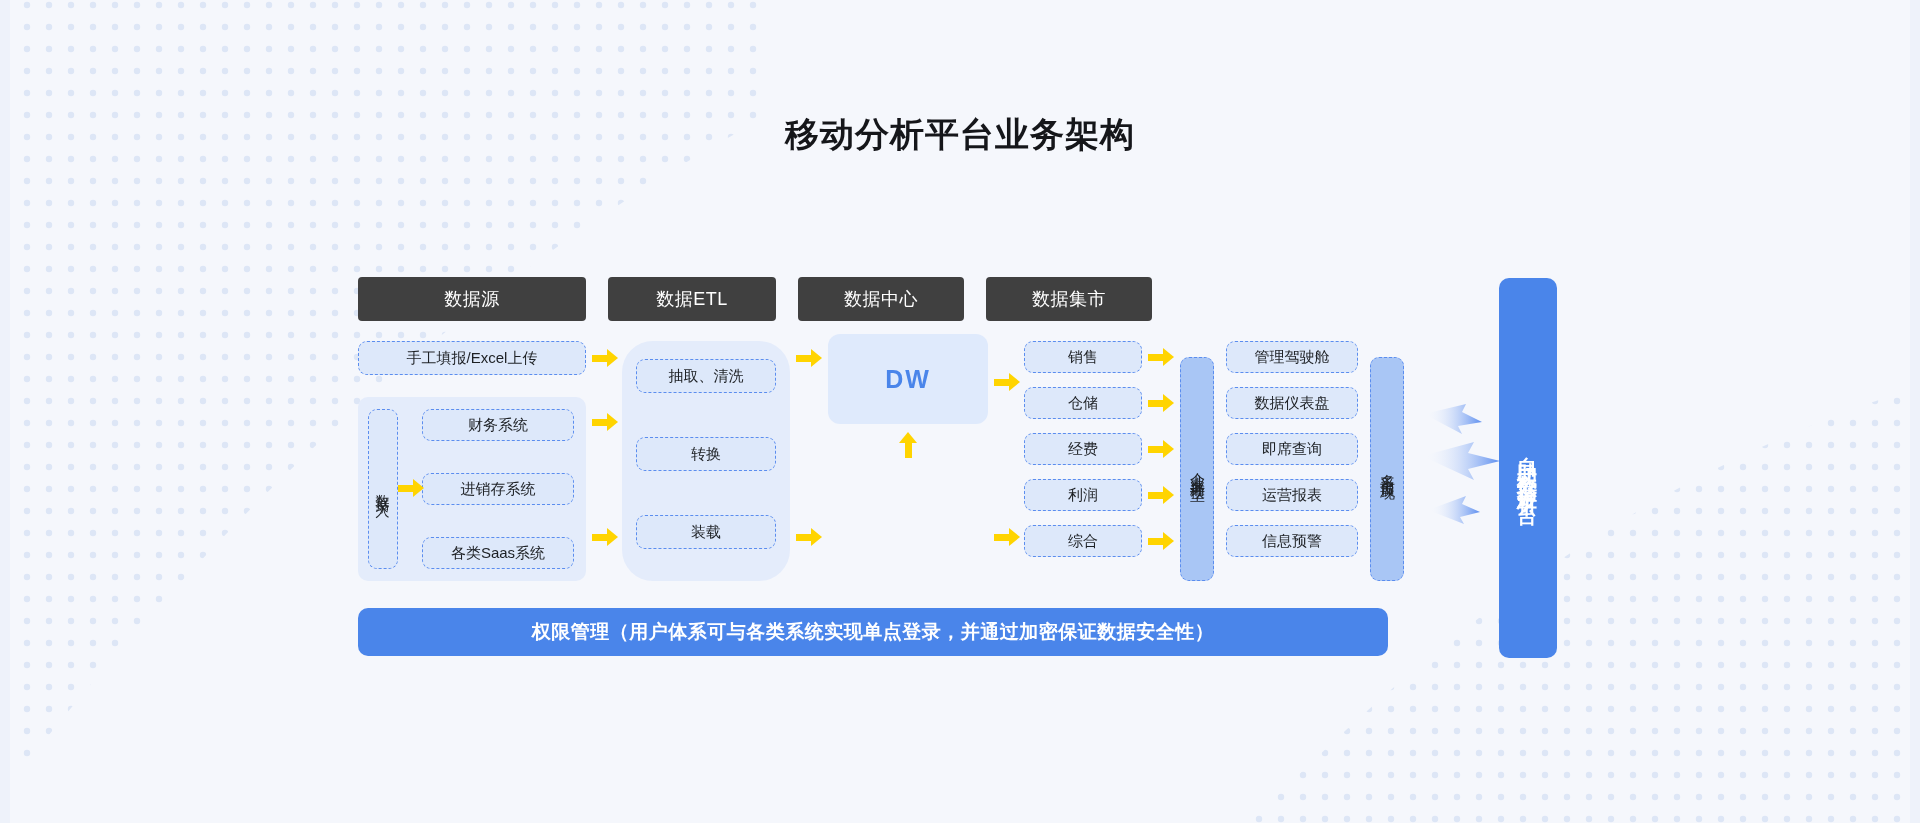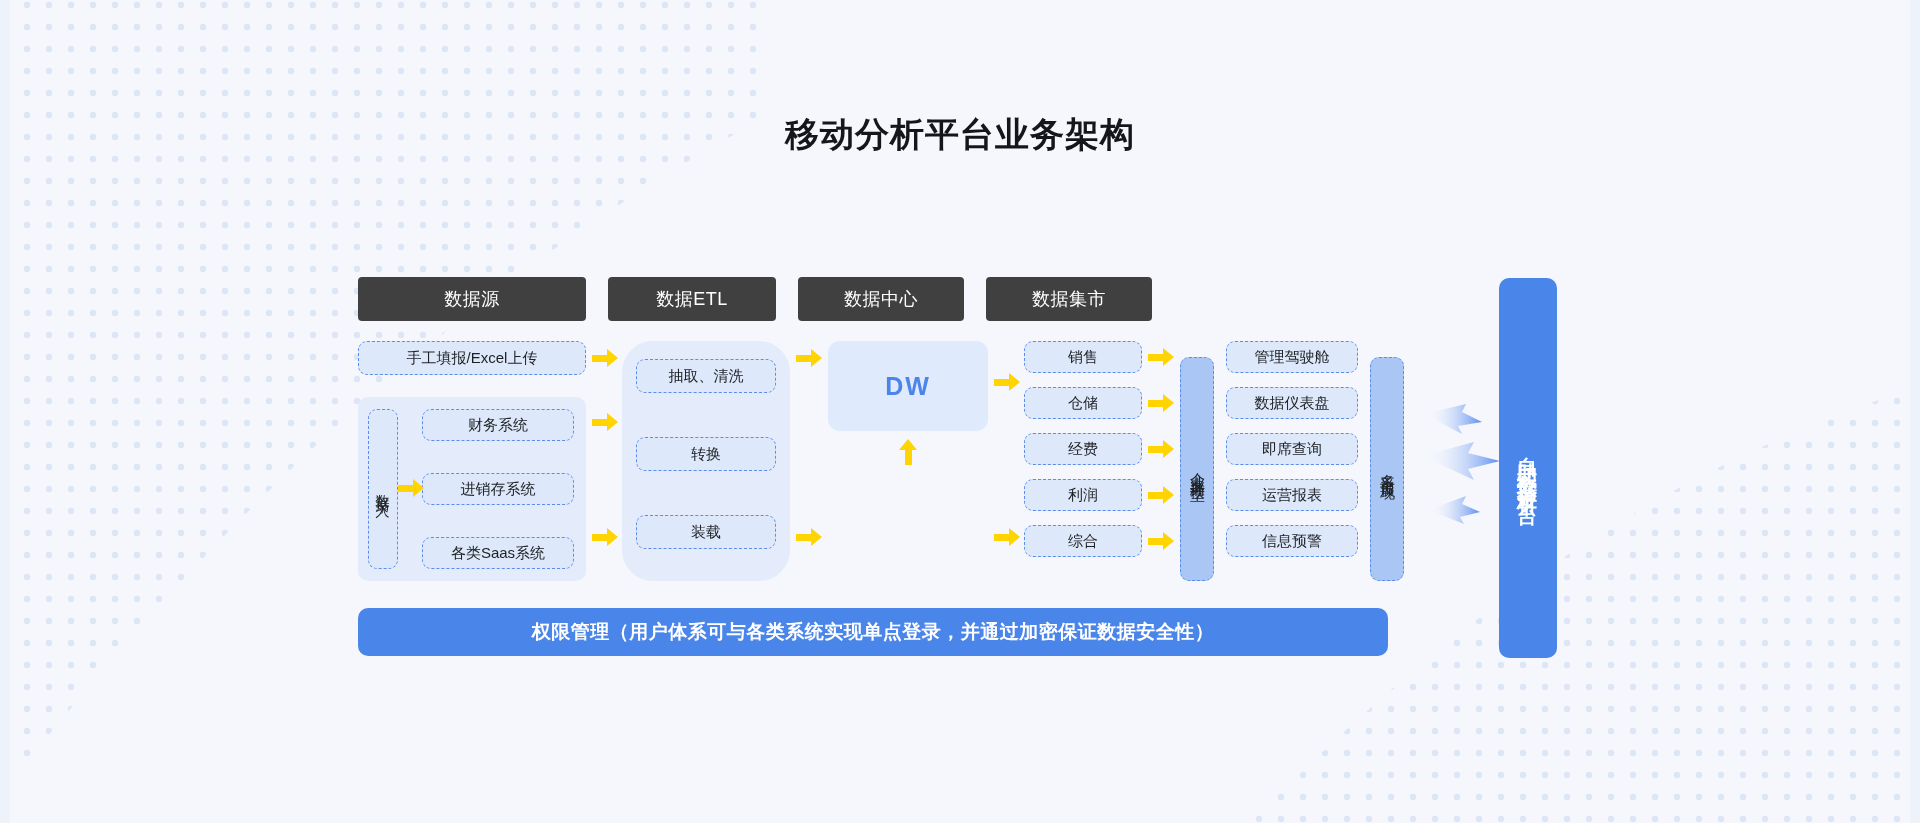--- a/index.html
+++ b/index.html
@@ -276,21 +276,21 @@
 
   <div class="yarrow" style="left:796px; top:349px;">
     <div class="shaft"></div>
       <div class="head"></div>
   </div>
   <div class="yarrow" style="left:796px; top:528px;">
     <div class="shaft"></div>
       <div class="head"></div>
   </div>
 
-  <div class="col" style="left:828px; top:341px; width:160px; height:240px;">
+  <div class="col" style="left:828px; top:334px; width:160px; height:240px;">
 
     <div class="softbox" style="position:absolute; left:0; top:0; width:160px; height:90px; font-size:25px; letter-spacing:2px;">DW</div>
 
     <div class="yarrow up" style="position:absolute; left:71px; top:98px;">
       <div class="shaft"></div>
         <div class="head"></div>
     </div>
 
   </div>
 

